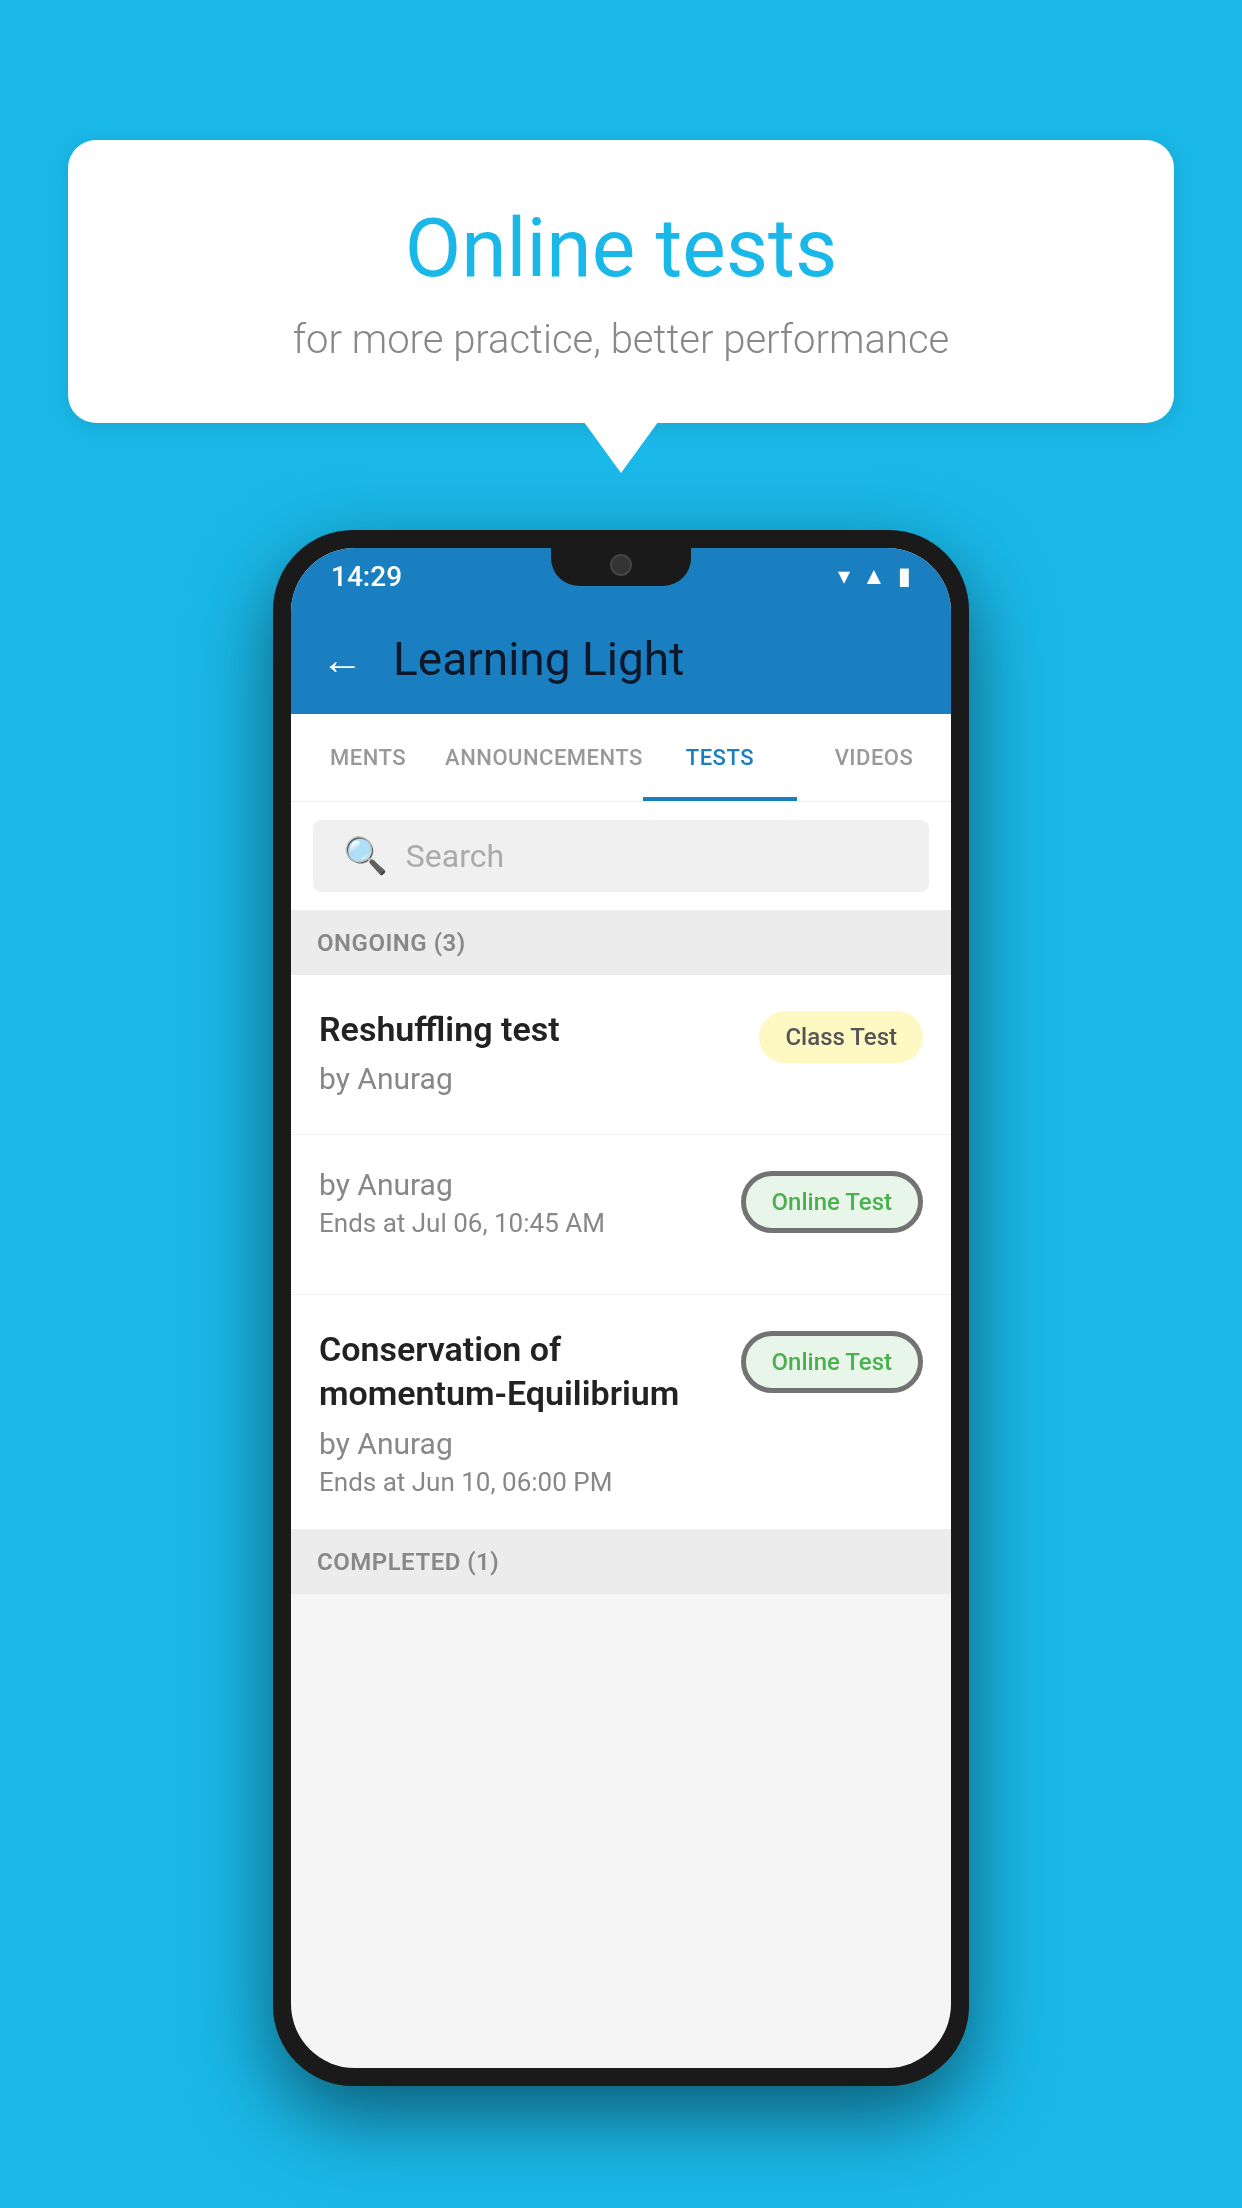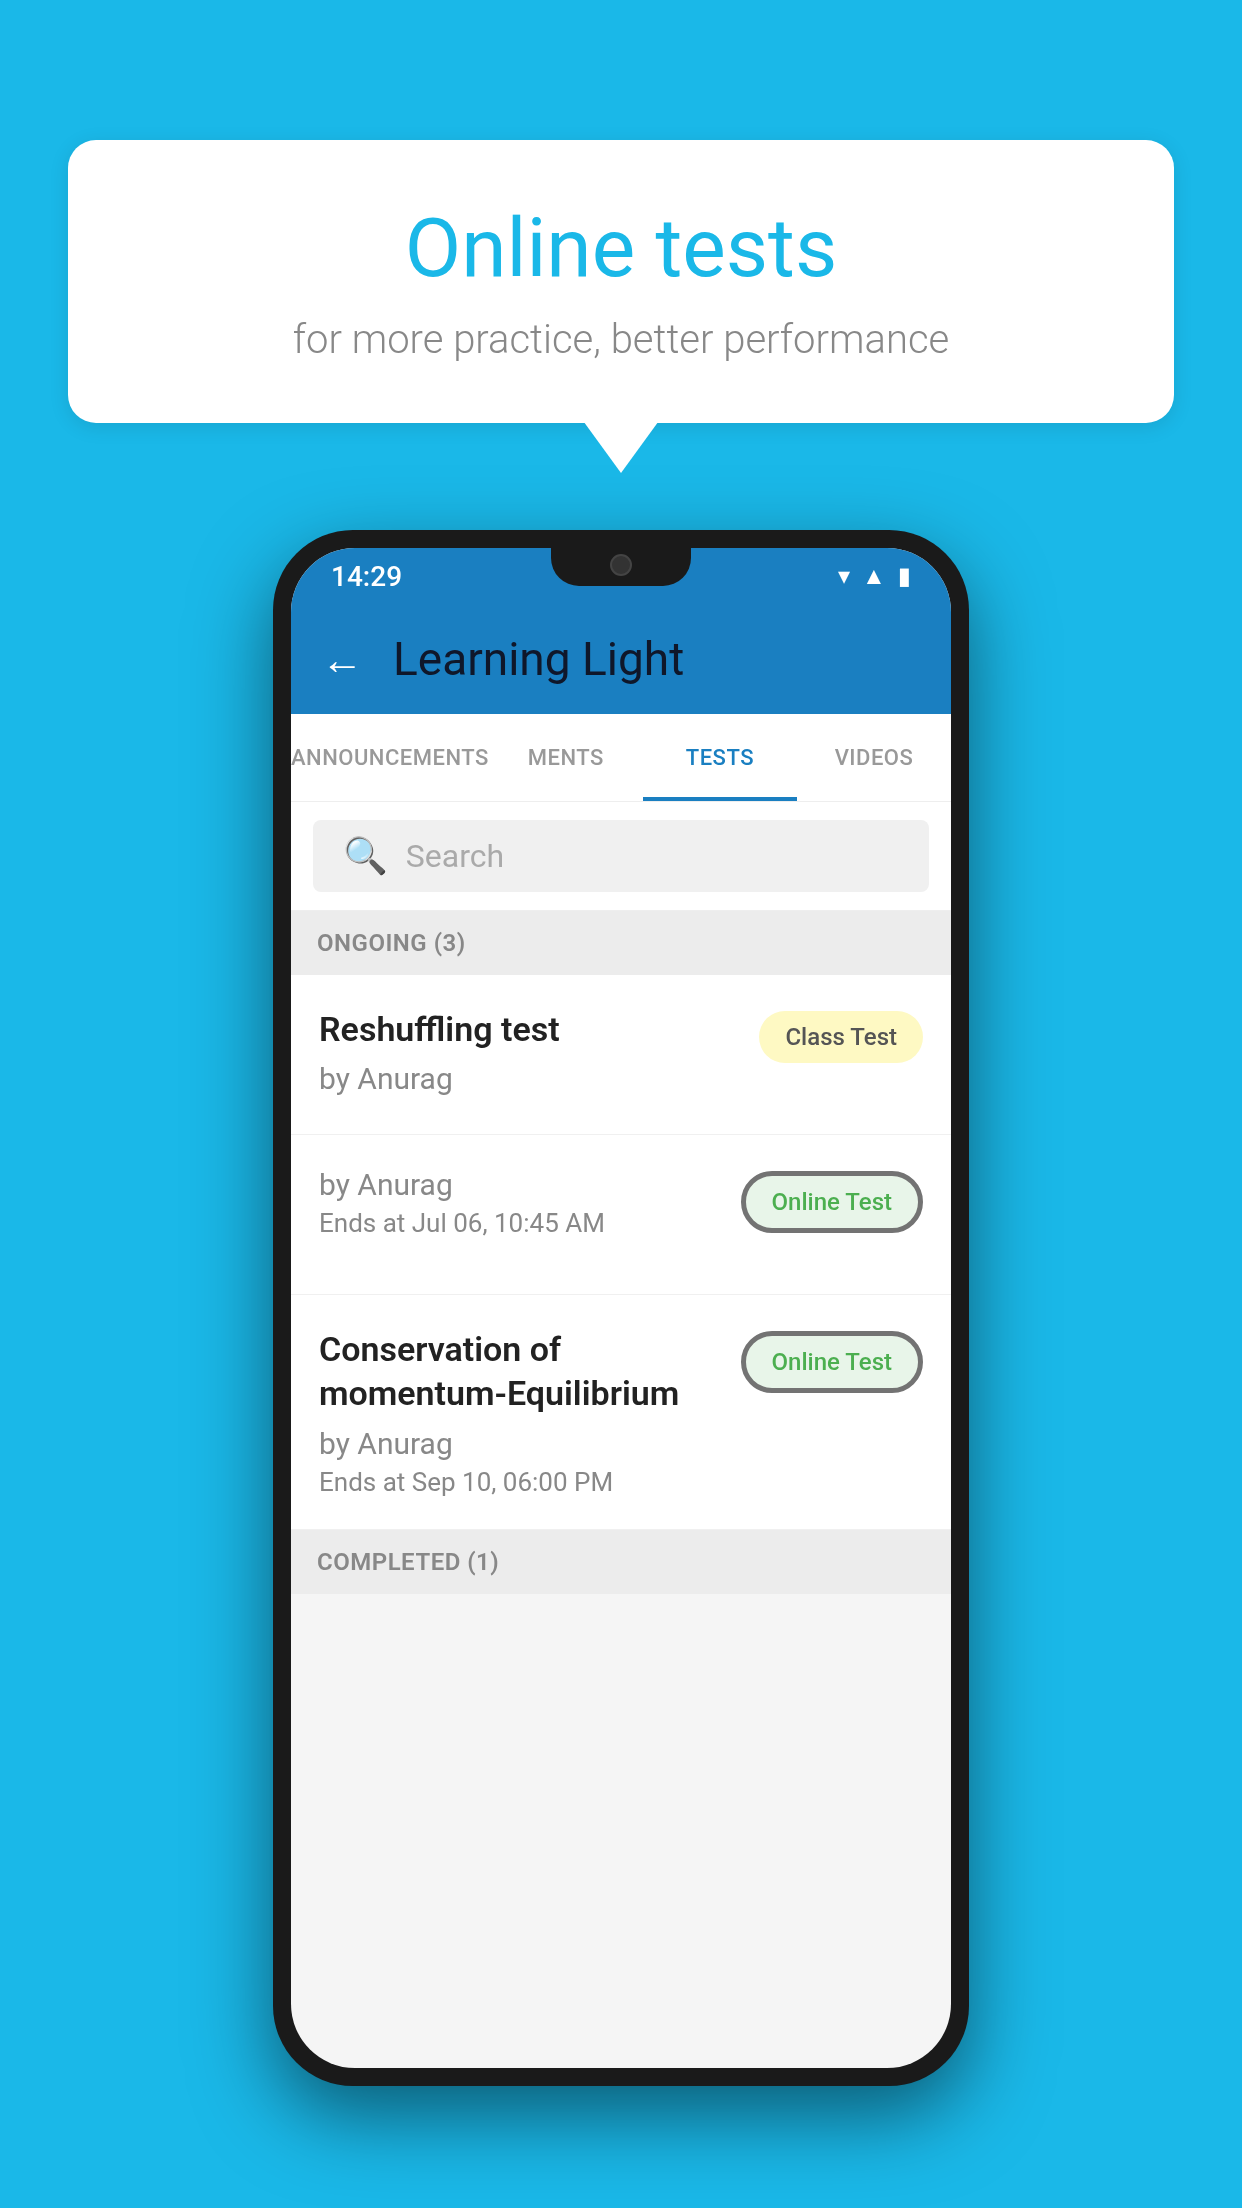--- a/index.html
+++ b/index.html
@@ -313,24 +313,24 @@
         </div>
       </div>
 
       <div class="app-bar">
         <span class="back-arrow">←</span>
         <span class="app-title">Learning Light</span>
       </div>
 
       <div class="tabs-bar">
         <div class="tab-item">
+          <span>MENTS</span>
+        </div>
+        <div class="tab-item">
           <span>ANNOUNCEMENTS</span>
-        </div>
-        <div class="tab-item">
-          <span>MENTS</span>
         </div>
         <div class="tab-item active">
           <span>TESTS</span>
         </div>
         <div class="tab-item">
           <span>VIDEOS</span>
         </div>
       </div>
 
       <div class="search-container">
@@ -355,21 +355,21 @@
           <div class="test-author">by Anurag</div>
           <div class="test-time">Ends at  Jul 06, 10:45 AM</div>
         </div>
         <span class="test-badge badge-online">Online Test</span>
       </div>
 
       <div class="test-item">
         <div class="test-info">
           <div class="test-name">Conservation of momentum-Equilibrium</div>
           <div class="test-author">by Anurag</div>
-          <div class="test-time">Ends at  Sep 10, 06:00 PM</div>
+          <div class="test-time">Ends at  Jun 10, 06:00 PM</div>
         </div>
         <span class="test-badge badge-online">Online Test</span>
       </div>
 
       <div class="completed-bar">COMPLETED (1)</div>
 
     </div>
   </div>
 </div>
 

